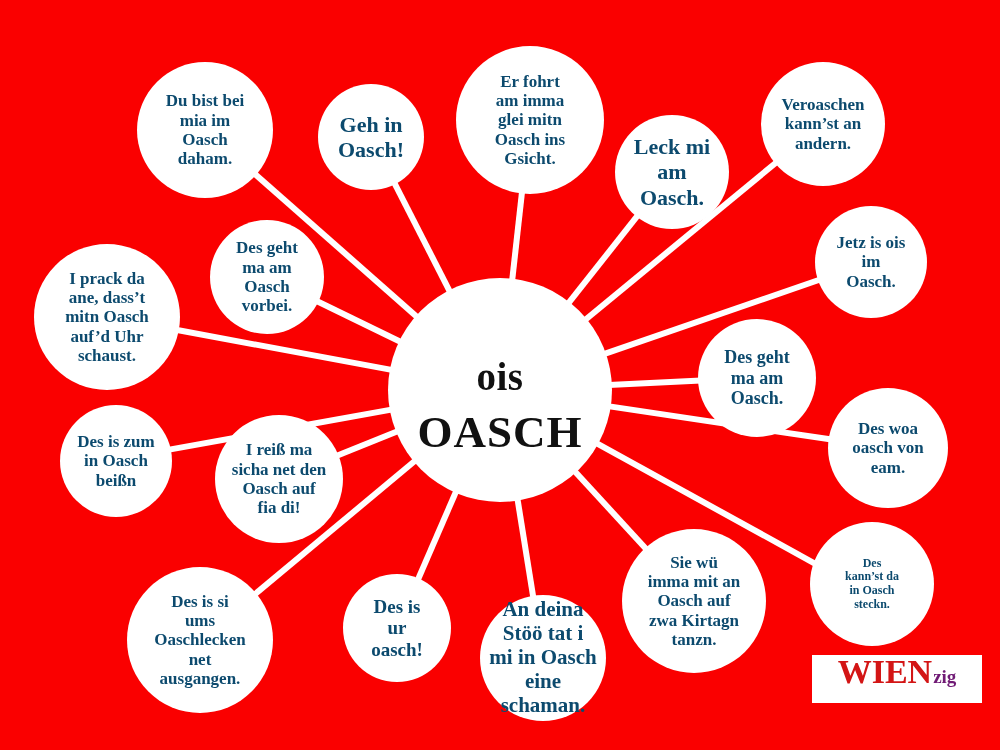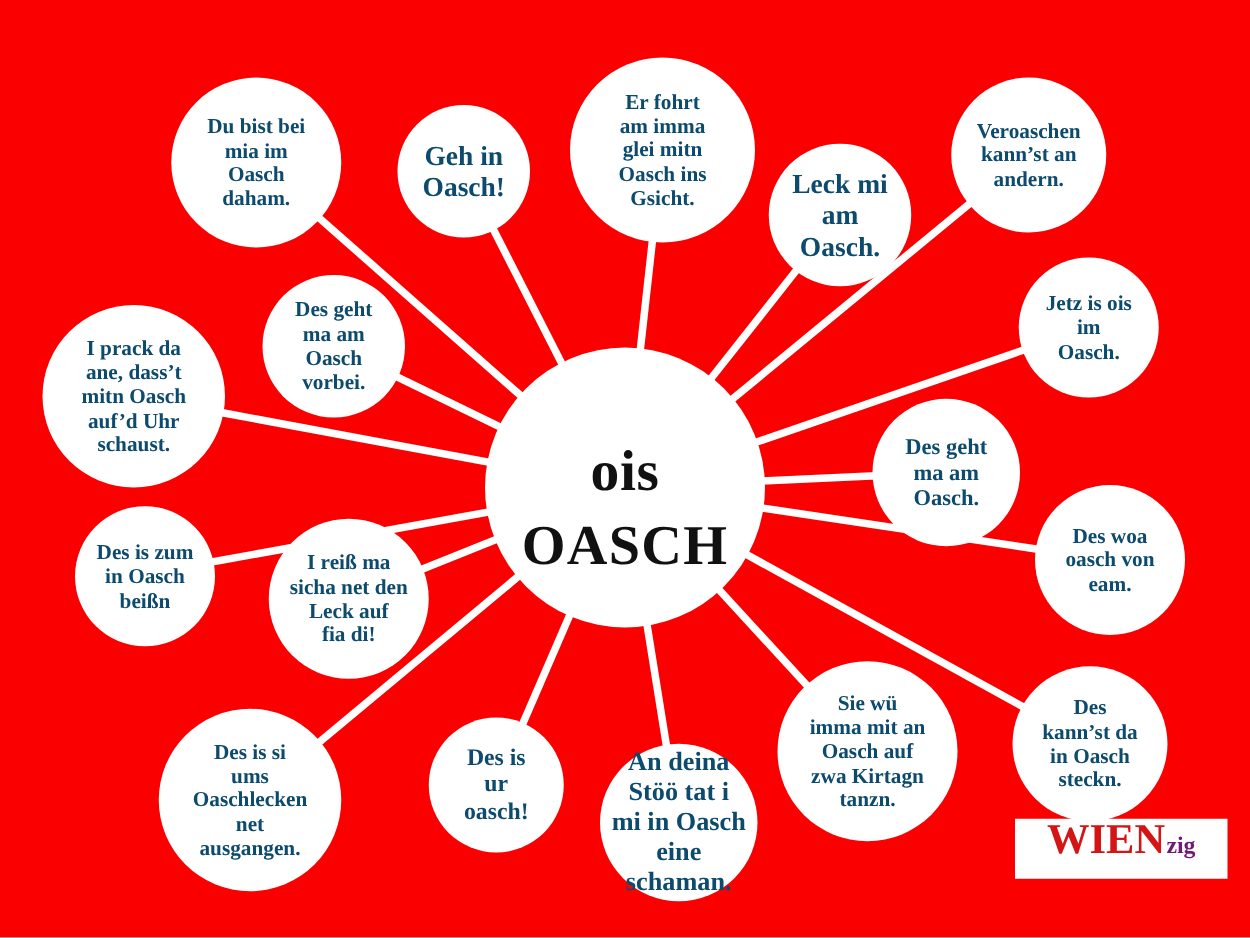--- a/index.html
+++ b/index.html
@@ -45,21 +45,21 @@
     background: #ffffff;
     display: flex;
     flex-direction: column;
     align-items: center;
     justify-content: center;
     text-align: center;
     color: #111111;
     z-index: 4;
   }
   #center-bubble .c-small {
-    font-size: 46px;
+    font-size: 39px;
     font-weight: bold;
     line-height: 1.0;
     letter-spacing: 0.5px;
     margin-top: 32px;
   }
   #center-bubble .c-big {
     font-size: 45px;
     font-weight: bold;
     line-height: 1.0;
     margin-top: 14px;
@@ -133,21 +133,21 @@
 andern.</div>
       <div class="bubble" style="left: 815px; top: 206px; width: 112px; height: 112px; font-size: 17px;">Jetz is ois
 im
 Oasch.</div>
       <div class="bubble" style="left: 698px; top: 319px; width: 118px; height: 118px; font-size: 18px;">Des geht
 ma am
 Oasch.</div>
       <div class="bubble" style="left: 828px; top: 388px; width: 120px; height: 120px; font-size: 17px;">Des woa
 oasch von
 eam.</div>
-      <div class="bubble" style="left: 810px; top: 533px; width: 124px; height: 124px; font-size: 17px;">Des
+      <div class="bubble" style="left: 810px; top: 522px; width: 124px; height: 124px; font-size: 12px;">Des
 kann’st da
 in Oasch
 steckn.</div>
       <div class="bubble" style="left: 622px; top: 529px; width: 144px; height: 144px; font-size: 17px;">Sie wü
 imma mit an
 Oasch auf
 zwa Kirtagn
 tanzn.</div>
       <div class="bubble" style="left: 480px; top: 595px; width: 126px; height: 126px; font-size: 21px;">An deina
 Stöö tat i
@@ -157,21 +157,21 @@
       <div class="bubble" style="left: 343px; top: 574px; width: 108px; height: 108px; font-size: 19px;">Des is
 ur
 oasch!</div>
       <div class="bubble" style="left: 127px; top: 567px; width: 146px; height: 146px; font-size: 17px;">Des is si
 ums
 Oaschlecken
 net
 ausgangen.</div>
       <div class="bubble" style="left: 215px; top: 415px; width: 128px; height: 128px; font-size: 17px;">I reiß ma
 sicha net den
-Leck auf
+Oasch auf
 fia di!</div>
       <div class="bubble" style="left: 60px; top: 405px; width: 112px; height: 112px; font-size: 17px;">Des is zum
 in Oasch
 beißn</div>
       <div class="bubble" style="left: 34px; top: 244px; width: 146px; height: 146px; font-size: 17px;">I prack da
 ane, dass’t
 mitn Oasch
 auf’d Uhr
 schaust.</div>
       <div class="bubble" style="left: 210px; top: 220px; width: 114px; height: 114px; font-size: 17px;">Des geht

